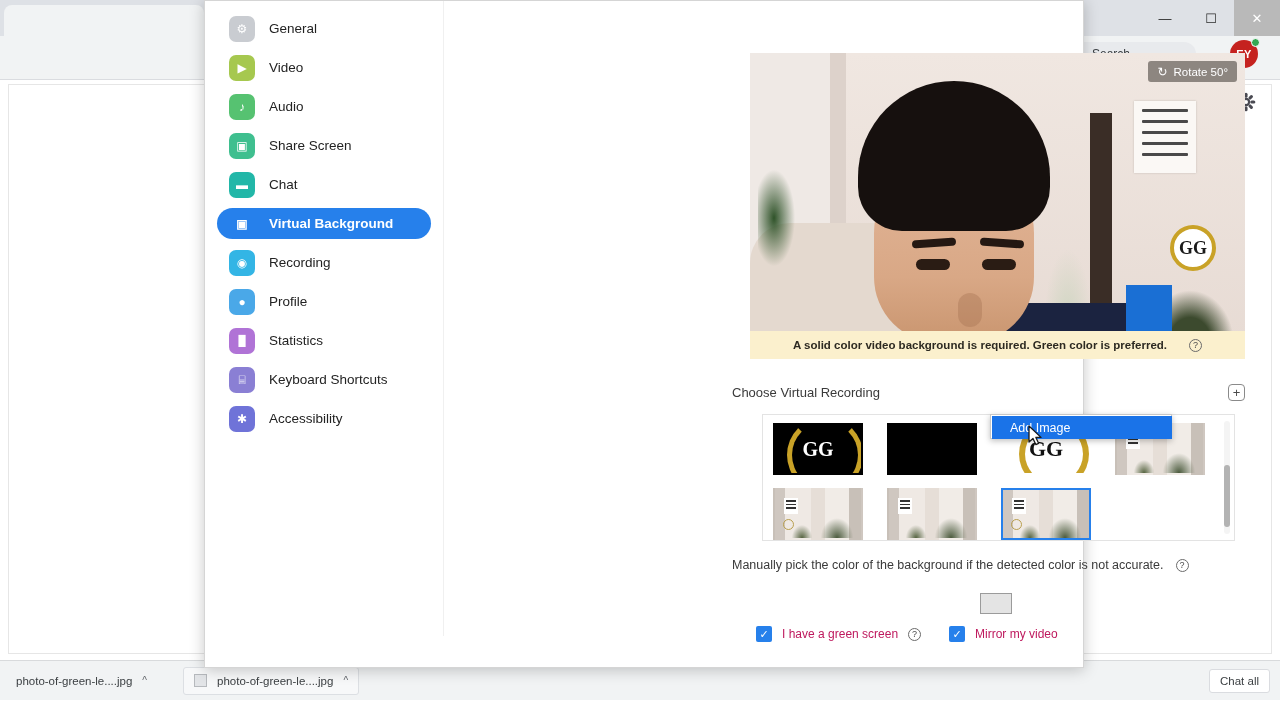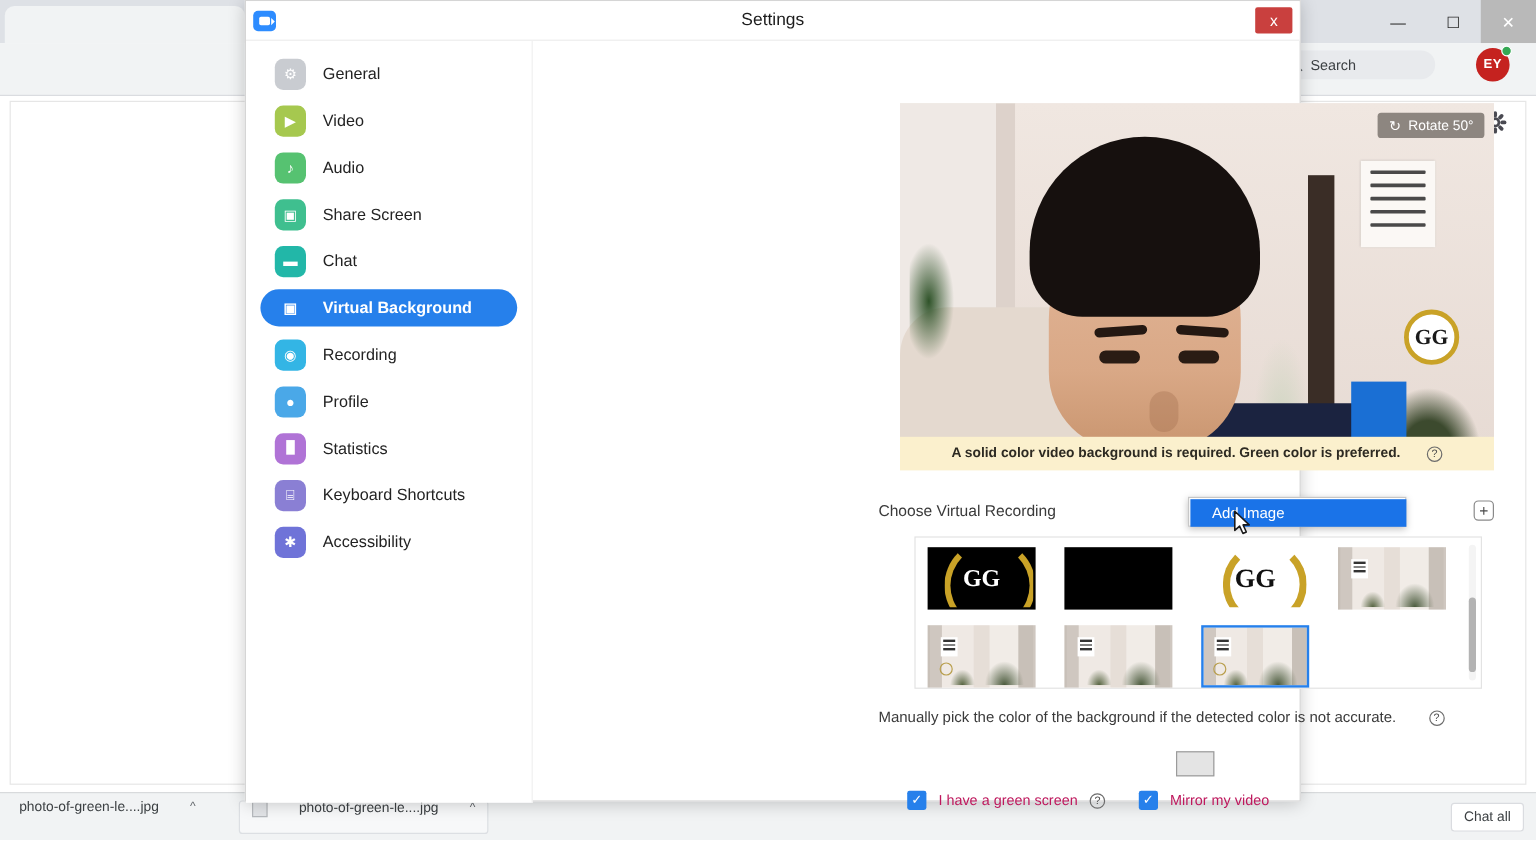--- a/index.html
+++ b/index.html
@@ -52,21 +52,21 @@
     background:#ffffff; border:1px solid #e6e6e6;
   }
 
   
   .downloads-bar {
     position:absolute; left:0; top:660px; width:1280px; height:40px;
     background:#f1f3f4; border-top:1px solid #d8dadc;
     display:flex; align-items:center;
   }
   .dl-item {
-    display:flex; align-items:flex-start; gap:26px;
+    display:flex; align-items:center; gap:10px;
     height:28px; padding:0 10px; margin-left:6px;
     background:#f7f8f9; border:1px solid #dcdfe3; border-radius:3px;
   }
   .dl-item.plain { background:transparent; border:none; }
   .dl-thumb { width:13px; height:13px; background:#e2e4e7; border:1px solid #b6b9bd; }
   .dl-name { font-size:11.5px; color:#3c4043; white-space:nowrap; }
   .dl-caret { font-size:10px; color:#5f6368; }
   .show-all {
     position:absolute; right:10px; top:669px; height:24px; padding:0 10px;
     display:flex; align-items:center; background:#fff; border:1px solid #dadce0;
@@ -255,21 +255,21 @@
   .thumb.room .tlogo { position:absolute; left:8px; bottom:8px; width:11px; height:11px;
     border-radius:50%; border:1.5px solid #b99f4e; }
 
   .thumb-scroll {
     position:absolute; right:4px; top:6px; width:6px; height:113px; background:#f4f4f4; border-radius:3px;
   }
   .thumb-scroll .knob { position:absolute; left:0; top:44px; width:6px; height:62px; background:#b3b3b3; border-radius:3px; }
 
   .manual-row {
     position:absolute; left:288px; top:557px; width:513px;
-    display:flex; align-items:center; gap:27px;
+    display:flex; align-items:center; gap:12px;
   }
   .manual-row .lbl { font-size:12.5px; color:#3a3a3a; }
 
   .color-swatch {
     position:absolute; left:536px; top:592px; width:32px; height:21px;
     background:#e4e4e4; border:1px solid #9b9b9b;
   }
 
   .check-row {
     position:absolute; left:312px; top:625px; display:flex; align-items:center; gap:10px;
@@ -349,27 +349,20 @@
       <span class="dl-thumb"></span>
       <span class="dl-name">photo-of-green-le....jpg</span>
       <span class="dl-caret">^</span>
     </div>
   </div>
   <div class="show-all">Chat all</div>
 
 
   <div class="dialog">
 
-    <div class="dlg-title">
-      <div class="dlg-zoomicon">
-          <span class="cam"></span>
-        </div>
-      <span class="txt">Settings</span>
-      <div class="dlg-close">x</div>
-    </div>
 
     <div class="dlg-body">
 
       <div class="sidebar">
         <div class="nav-item">
           <span class="nav-ico" style="background:#c9ccd1">⚙</span>
           <span>General</span>
         </div>
         <div class="nav-item">
           <span class="nav-ico" style="background:#a6c84f">▶</span>

